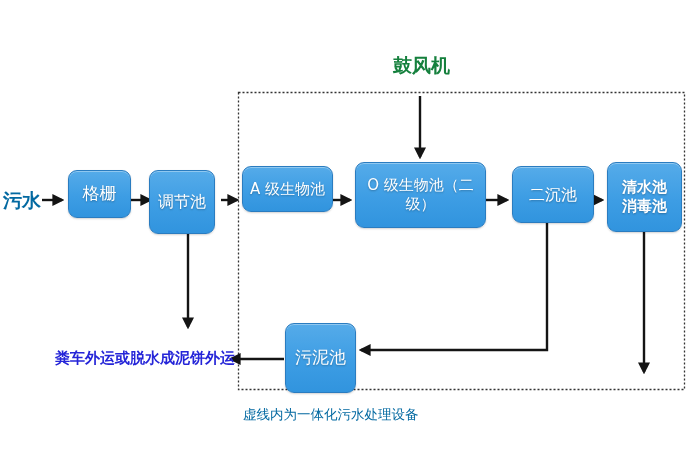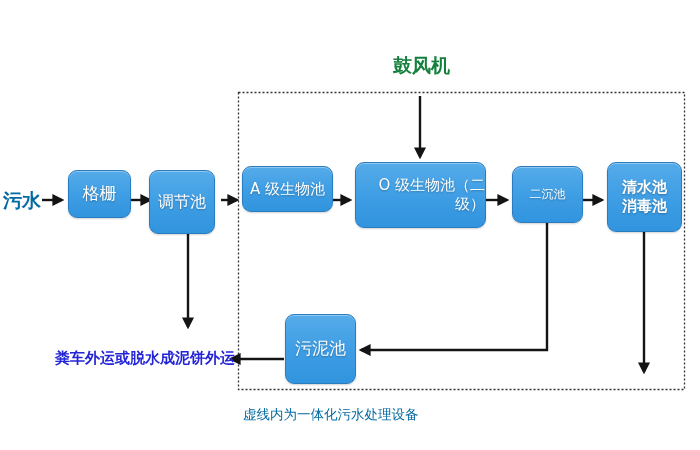--- a/index.html
+++ b/index.html
@@ -66,30 +66,30 @@
   </div>
 
   <div class="node" style="left:149px;top:170px;width:66px;height:64px;font-size:16px;">
     <span>调节池</span>
   </div>
 
   <div class="node" style="left:242px;top:166px;width:91px;height:46px;font-size:15px;">
     <span>A 级生物池</span>
   </div>
 
-  <div class="node" style="left:355px;top:162px;width:131px;height:66px;font-size:15px;text-align:right;">
+  <div class="node" style="left:355px;top:162px;width:131px;height:66px;font-size:15px;">
     <span>O 级生物池（二级）</span>
   </div>
 
-  <div class="node" style="left:512px;top:166px;width:71px;height:57px;font-size:12px;justify-content:center;">
+  <div class="node" style="left:512px;top:166px;width:82px;height:57px;font-size:16px;justify-content:center;">
     <span>二沉池</span>
   </div>
 
   <div class="node" style="left:607px;top:162px;width:75px;height:70px;font-size:15px;font-weight:bold;">
     <span>清水池</span>
     <span>消毒池</span>
   </div>
 
-  <div class="node" style="left:285px;top:314px;width:71px;height:70px;font-size:17px;">
+  <div class="node" style="left:285px;top:323px;width:71px;height:70px;font-size:17px;">
     <span>污泥池</span>
   </div>
 
 </div>
 
 </body></html>

